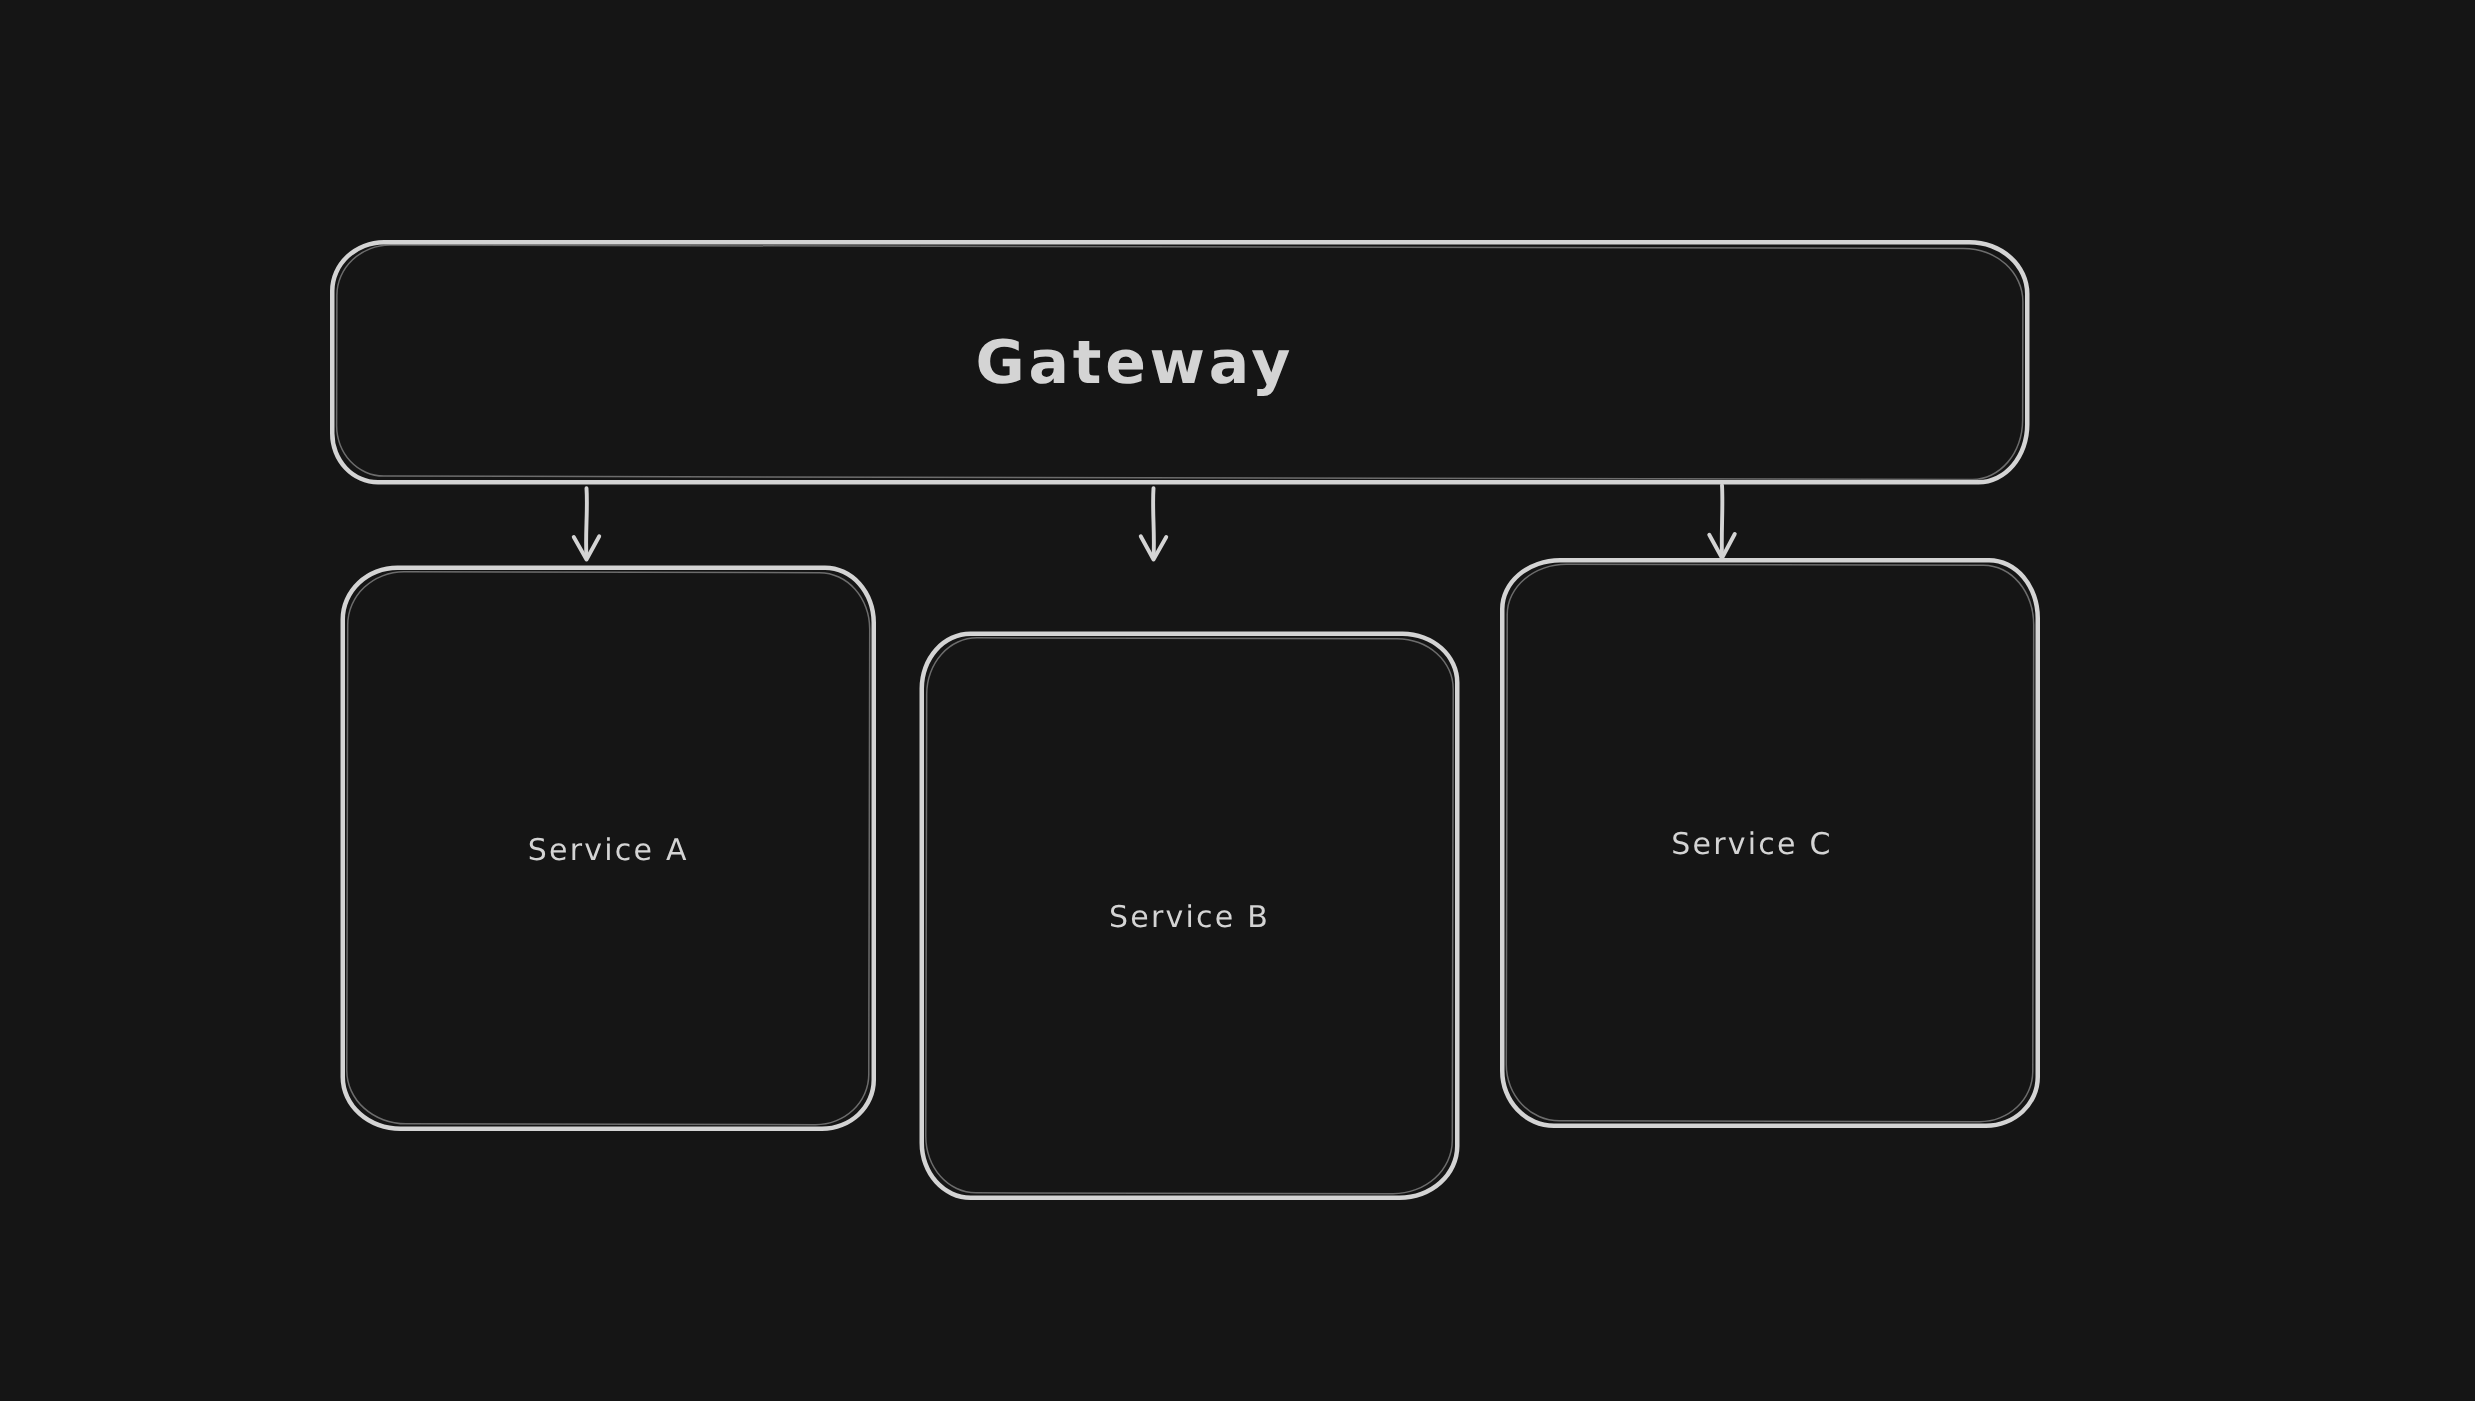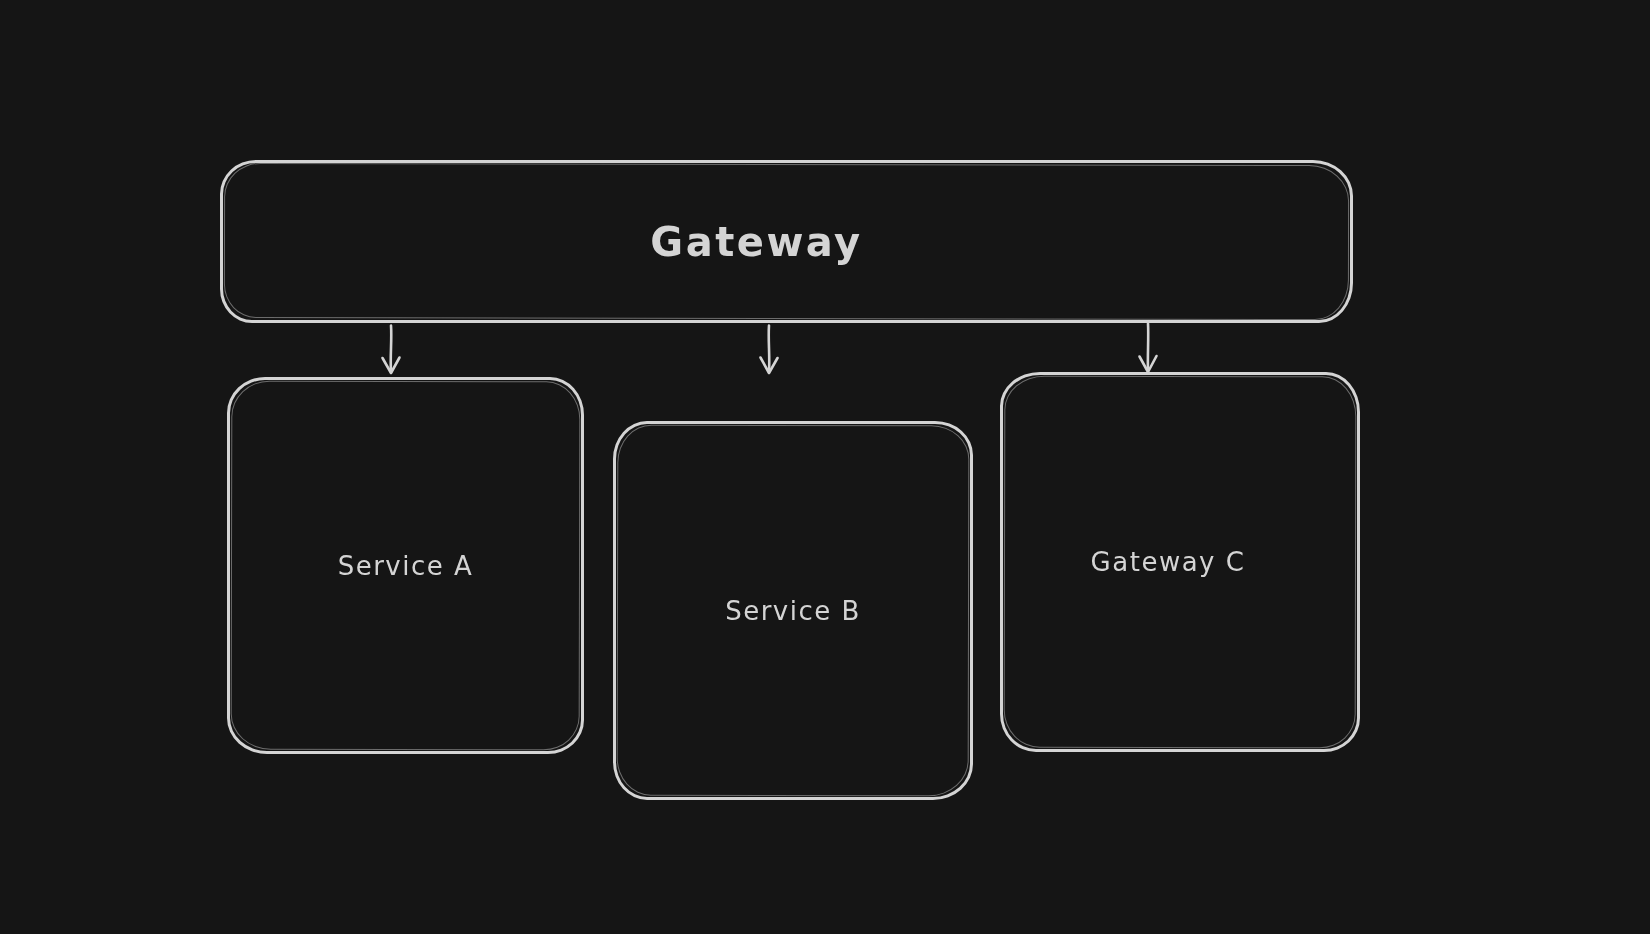--- a/index.html
+++ b/index.html
@@ -60,21 +60,21 @@
   }
   .service-c {
     left: 1000px;
     top: 372px;
     width: 360px;
     height: 380px;
     border-radius: 40px 34px 36px 36px / 34px 40px 34px 38px;
   }
   .label {
     color: #d4d4d4;
-    font-size: 26px;
+    font-size: 20px;
     letter-spacing: 1.5px;
     white-space: nowrap;
     user-select: none;
   }
   .label-lg {
     font-size: 40px;
     font-weight: bold;
     letter-spacing: 2.5px;
     transform: translateX(-30px);
   }
@@ -122,16 +122,16 @@
 
   <div class="shape service-a">
     <span class="label">Service A</span>
   </div>
 
   <div class="shape service-b">
     <span class="label">Service B</span>
   </div>
 
   <div class="shape service-c">
-    <span class="label">Gateway C</span>
+    <span class="label">Service C</span>
   </div>
 
 </div>
 
 </body></html>

